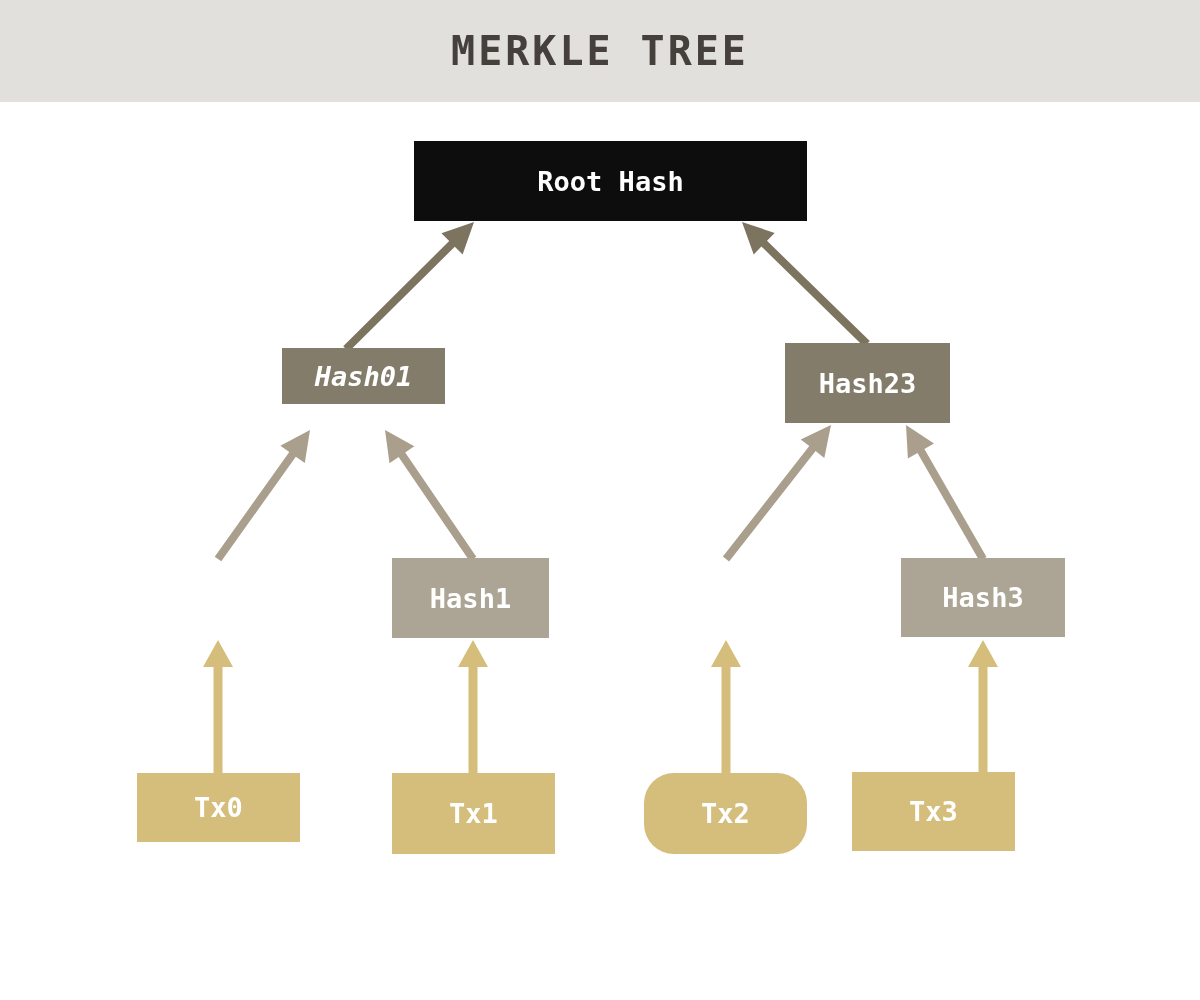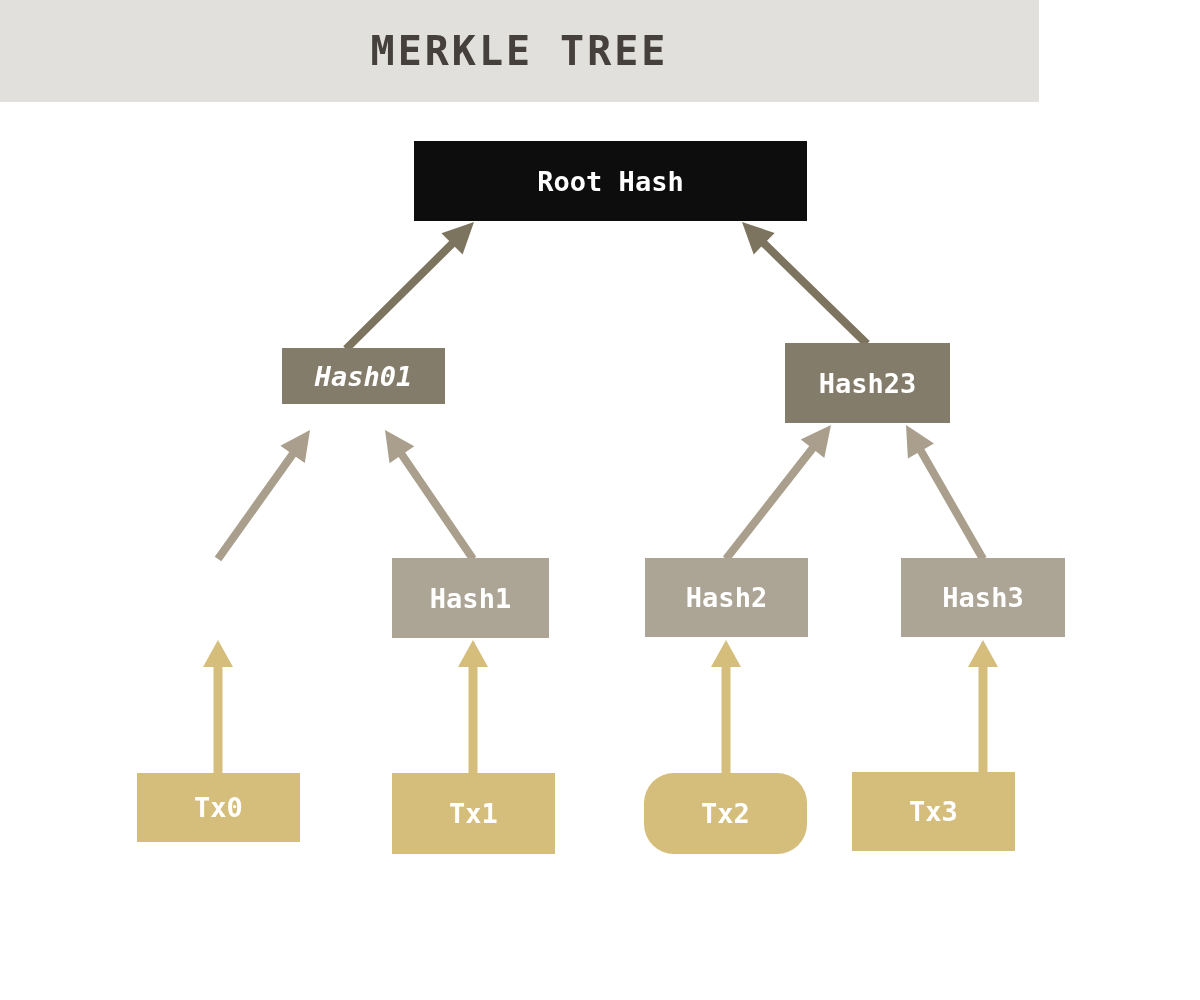--- a/index.html
+++ b/index.html
@@ -4,21 +4,21 @@
 <style>
   html,body{margin:0;padding:0;background:#fff;}
   #stage{
     position:relative;
     width:1200px;height:1000px;
     background:var(--canvas-bg,#fff);
     overflow:hidden;
     font-family:"DejaVu Sans Mono",monospace;
   }
   .header{
-    position:absolute;left:0;top:0;width:1039px;height:102px;
+    position:absolute;left:0;top:0;width:1200px;height:102px;
     background:var(--header-bg,#e2e0dd);
     display:flex;align-items:center;justify-content:center;
   }
   .title{
     font:bold 40px "DejaVu Sans Mono",monospace;
     letter-spacing:3px;
     color:var(--title-text,#45403b);
     white-space:pre;
   }
   #arrows{position:absolute;left:0;top:0;width:1200px;height:1000px;}
@@ -69,20 +69,19 @@
       <polygon points="729.1,561.5 815.6,451.1 824.3,457.9 831.0,425.0 800.7,439.4 809.3,446.1 722.9,556.5" class="arrow light"></polygon>
       <polygon points="986.5,557.0 924.4,449.0 934.0,443.5 906.0,425.0 907.9,458.5 917.5,453.0 979.5,561.0" class="arrow light"></polygon>
       <polygon points="348.8,351.8 454.8,246.7 462.6,254.5 474.0,222.0 441.4,233.2 449.2,241.0 343.2,346.2" class="arrow dark"></polygon>
       <polygon points="869.8,341.1 767.0,240.8 774.7,232.9 742.0,222.0 753.7,254.4 761.4,246.5 864.2,346.9" class="arrow dark"></polygon>
     </svg>
 
   <div id="n-root" class="node level-root">Root Hash</div>
   <div id="n-hash01" class="node level-parent">Hash01</div>
   <div id="n-hash23" class="node level-parent">Hash23</div>
   <div id="n-hash1" class="node level-leaf">Hash1</div>
-  <div id="n-hash2" class="node level-leaf">Hash2</div>
   <div id="n-hash3" class="node level-leaf">Hash3</div>
   <div id="n-tx0" class="node level-tx">Tx0</div>
   <div id="n-tx1" class="node level-tx">Tx1</div>
   <div id="n-tx2" class="node level-tx">Tx2</div>
   <div id="n-tx3" class="node level-tx">Tx3</div>
 
 </div>
 
 </body></html>

